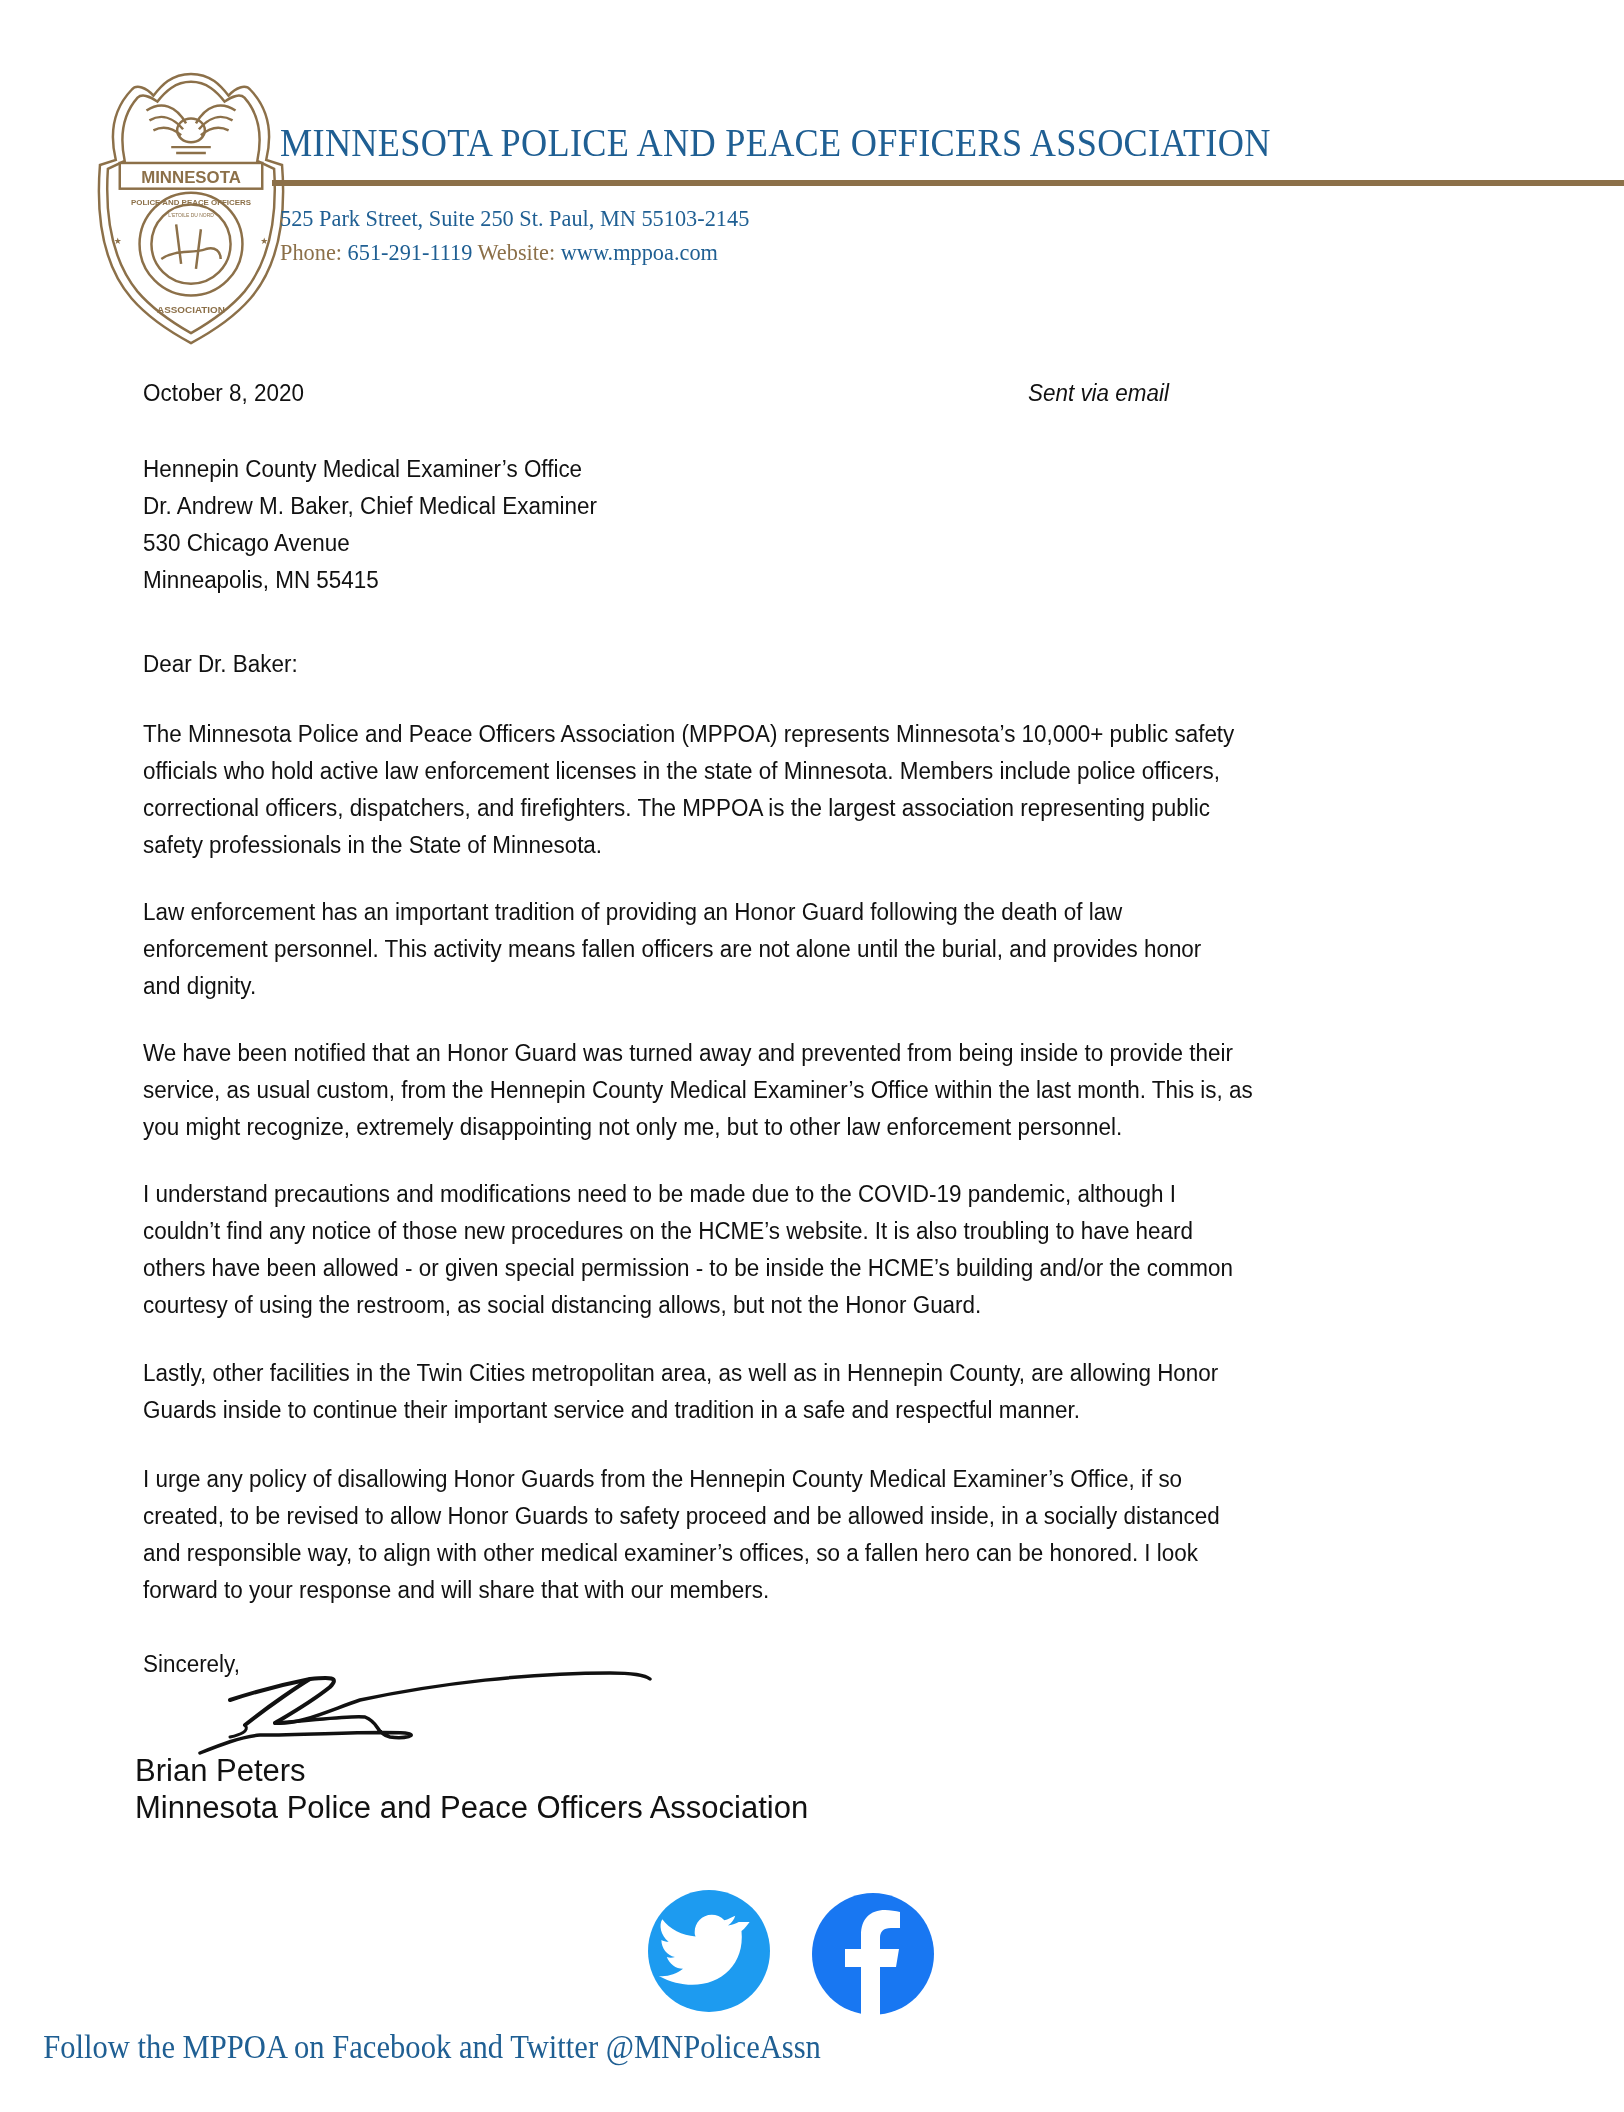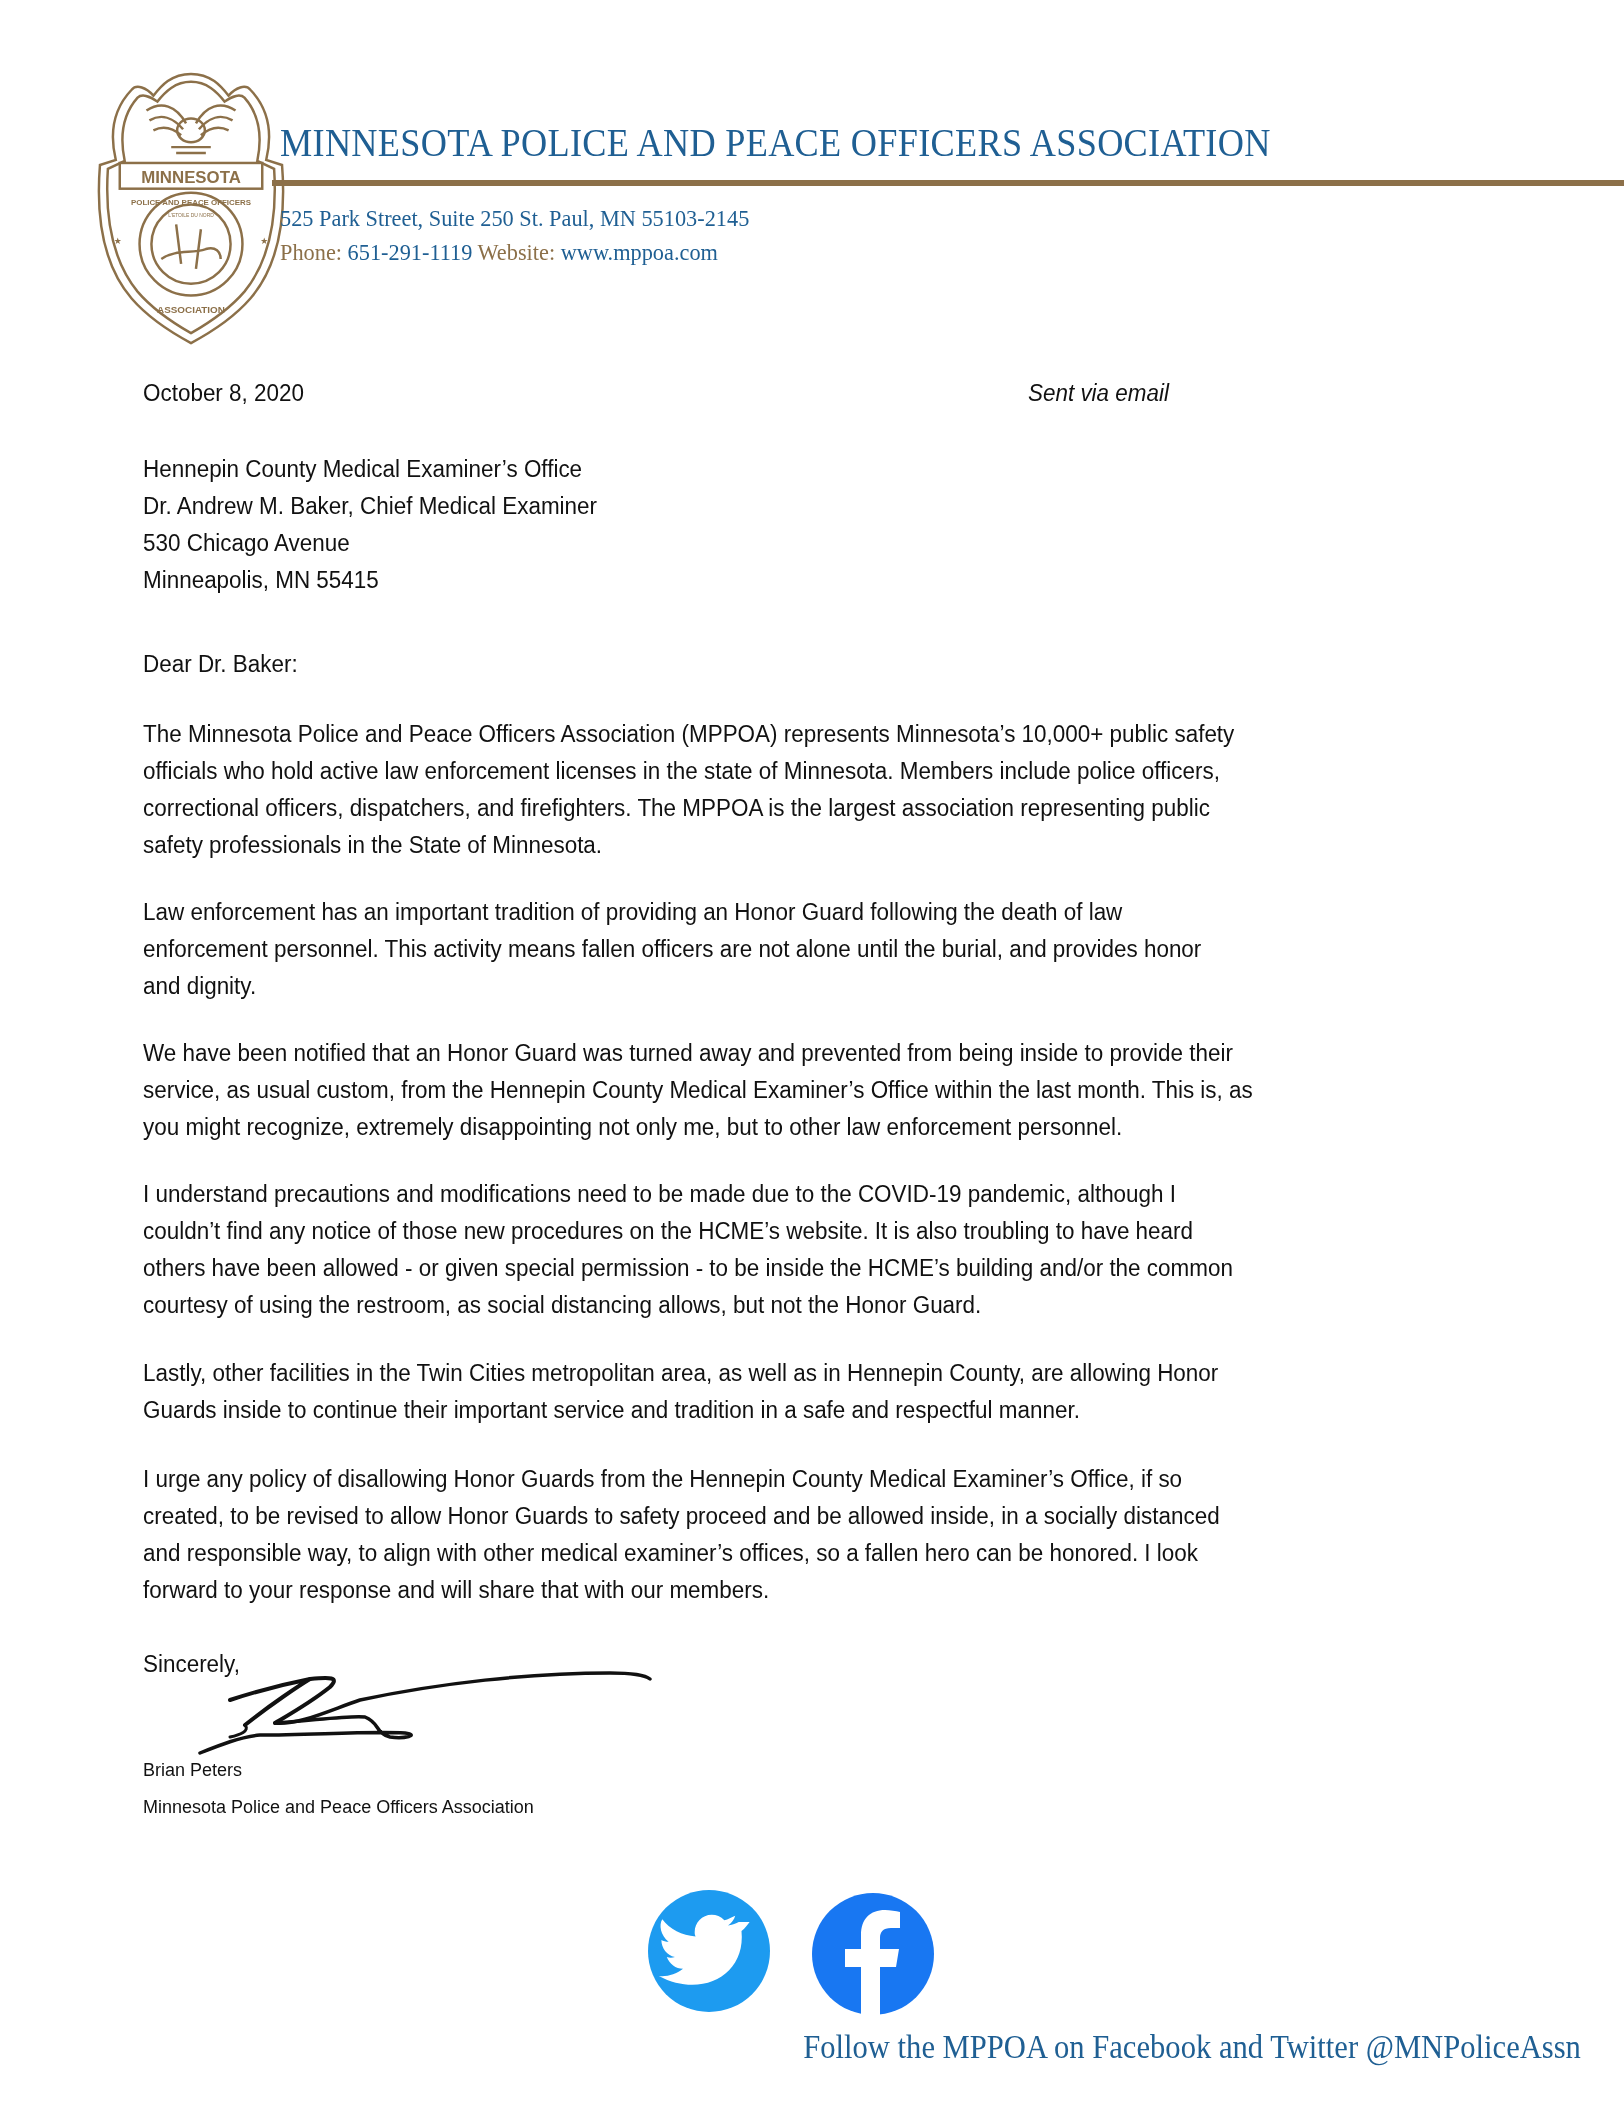--- a/index.html
+++ b/index.html
@@ -30,28 +30,28 @@
   #salutation { left: 143px; top: 646px; }
   #para-1 { left: 143px; top: 716px; }
   #para-2 { left: 143px; top: 894px; }
   #para-3 { left: 143px; top: 1035px; }
   #para-4 { left: 143px; top: 1176px; }
   #para-5 { left: 143px; top: 1355px; }
   #para-6 { left: 143px; top: 1461px; }
 
   #closing { left: 143px; top: 1646px; }
   #signature { left: 190px; top: 1665px; width: 480px; height: 100px; }
-  #signer-block { left: 143px; top: 1752px; font-size: 18px; }
+  #signer-block { left: 135px; top: 1752px; font-size: 31px; }
 
   .social-icon { width: 122px; height: 122px; border-radius: 50%; }
   #twitter-icon { left: 648px; top: 1890px; background: #1d9bf0; }
   #facebook-icon { left: 812px; top: 1893px; background: #1877f2; }
 
   #footer-follow {
-    left: 0; width: 1624px; top: 2028px; text-align: right;
+    left: 0; width: 1624px; top: 2028px; text-align: left;
     font-size: 34px; color: #1f5f93; white-space: nowrap;
   }
   #footer-follow span { display: inline-block; transform: scaleX(0.9); }
 </style>
 </head>
 <body>
 
 <div id="letterhead">
   <svg id="badge" class="abs" viewBox="0 0 200 285">
     <g fill="none" stroke="#8c7049" stroke-width="2.5">

